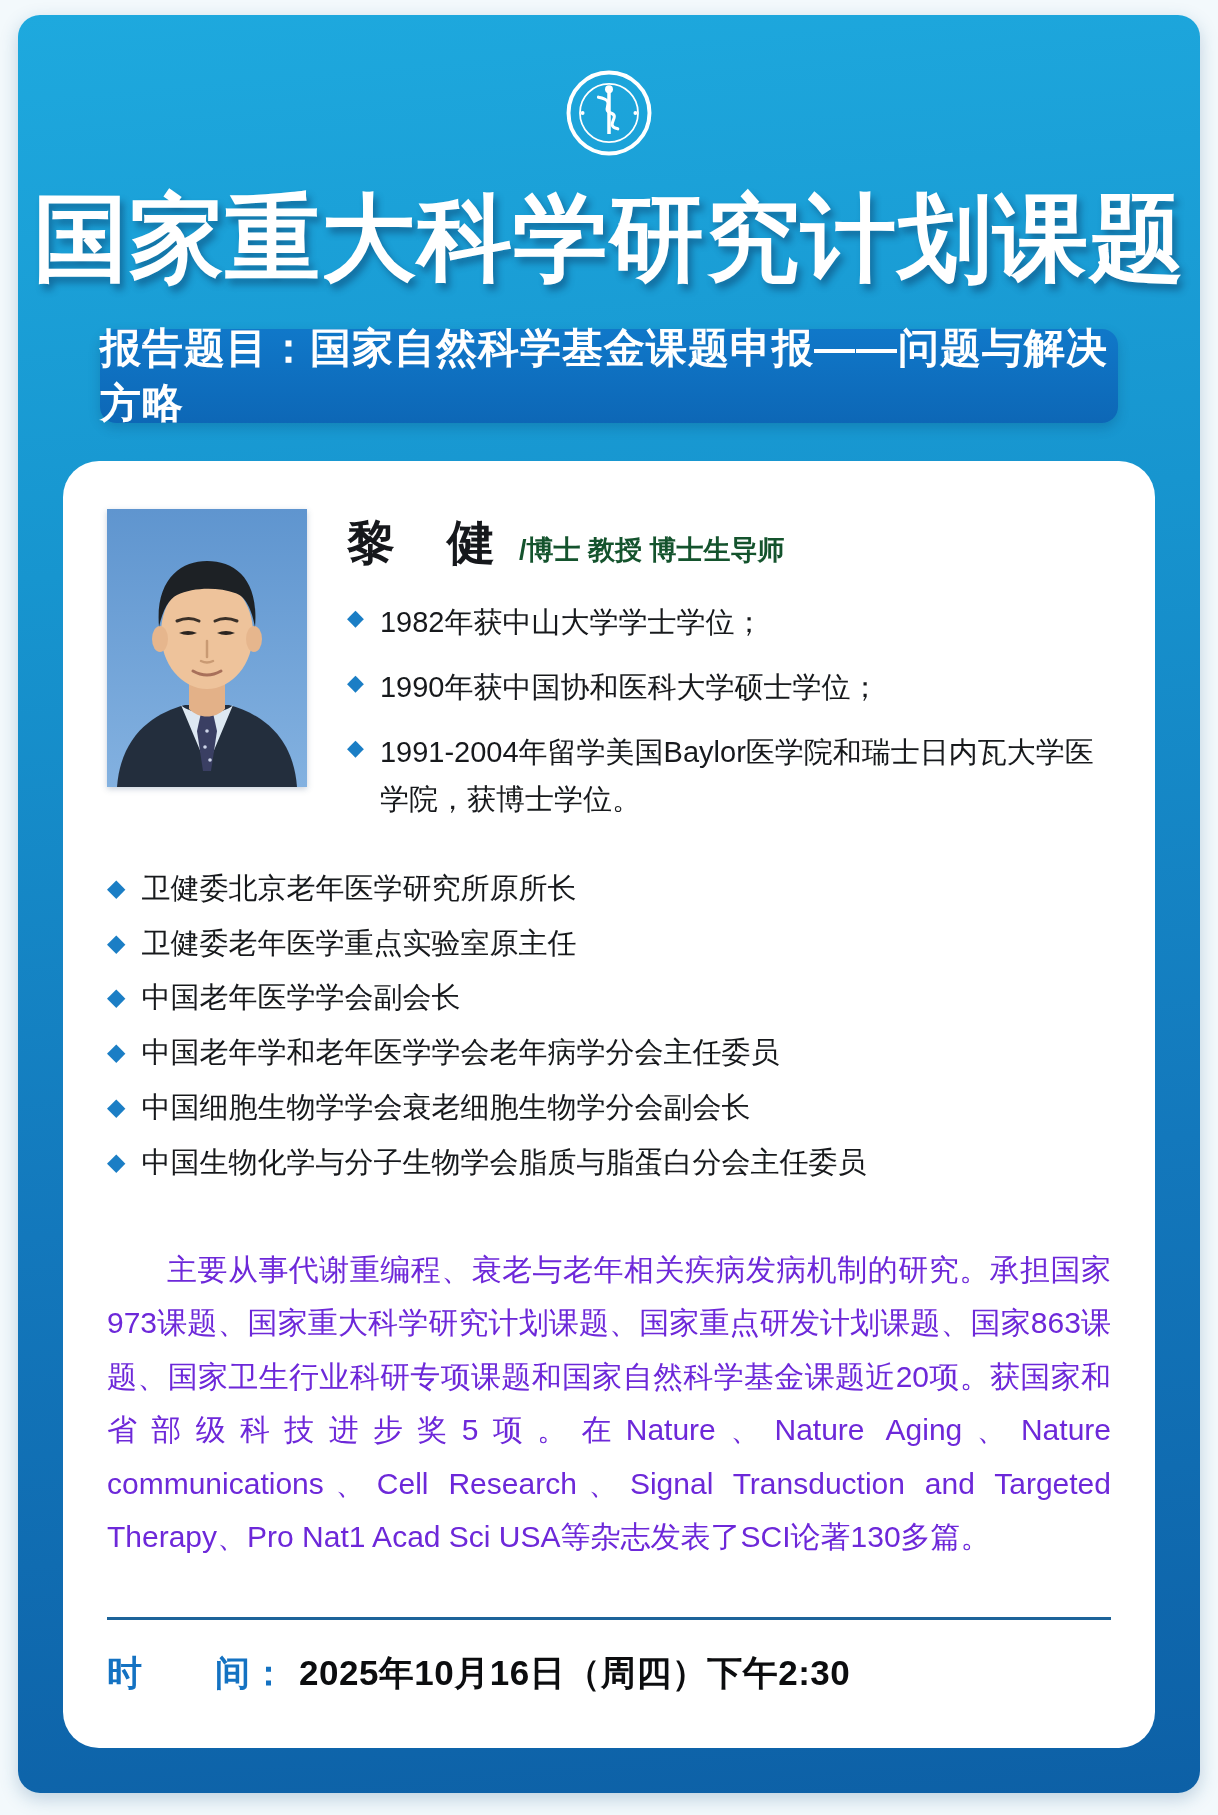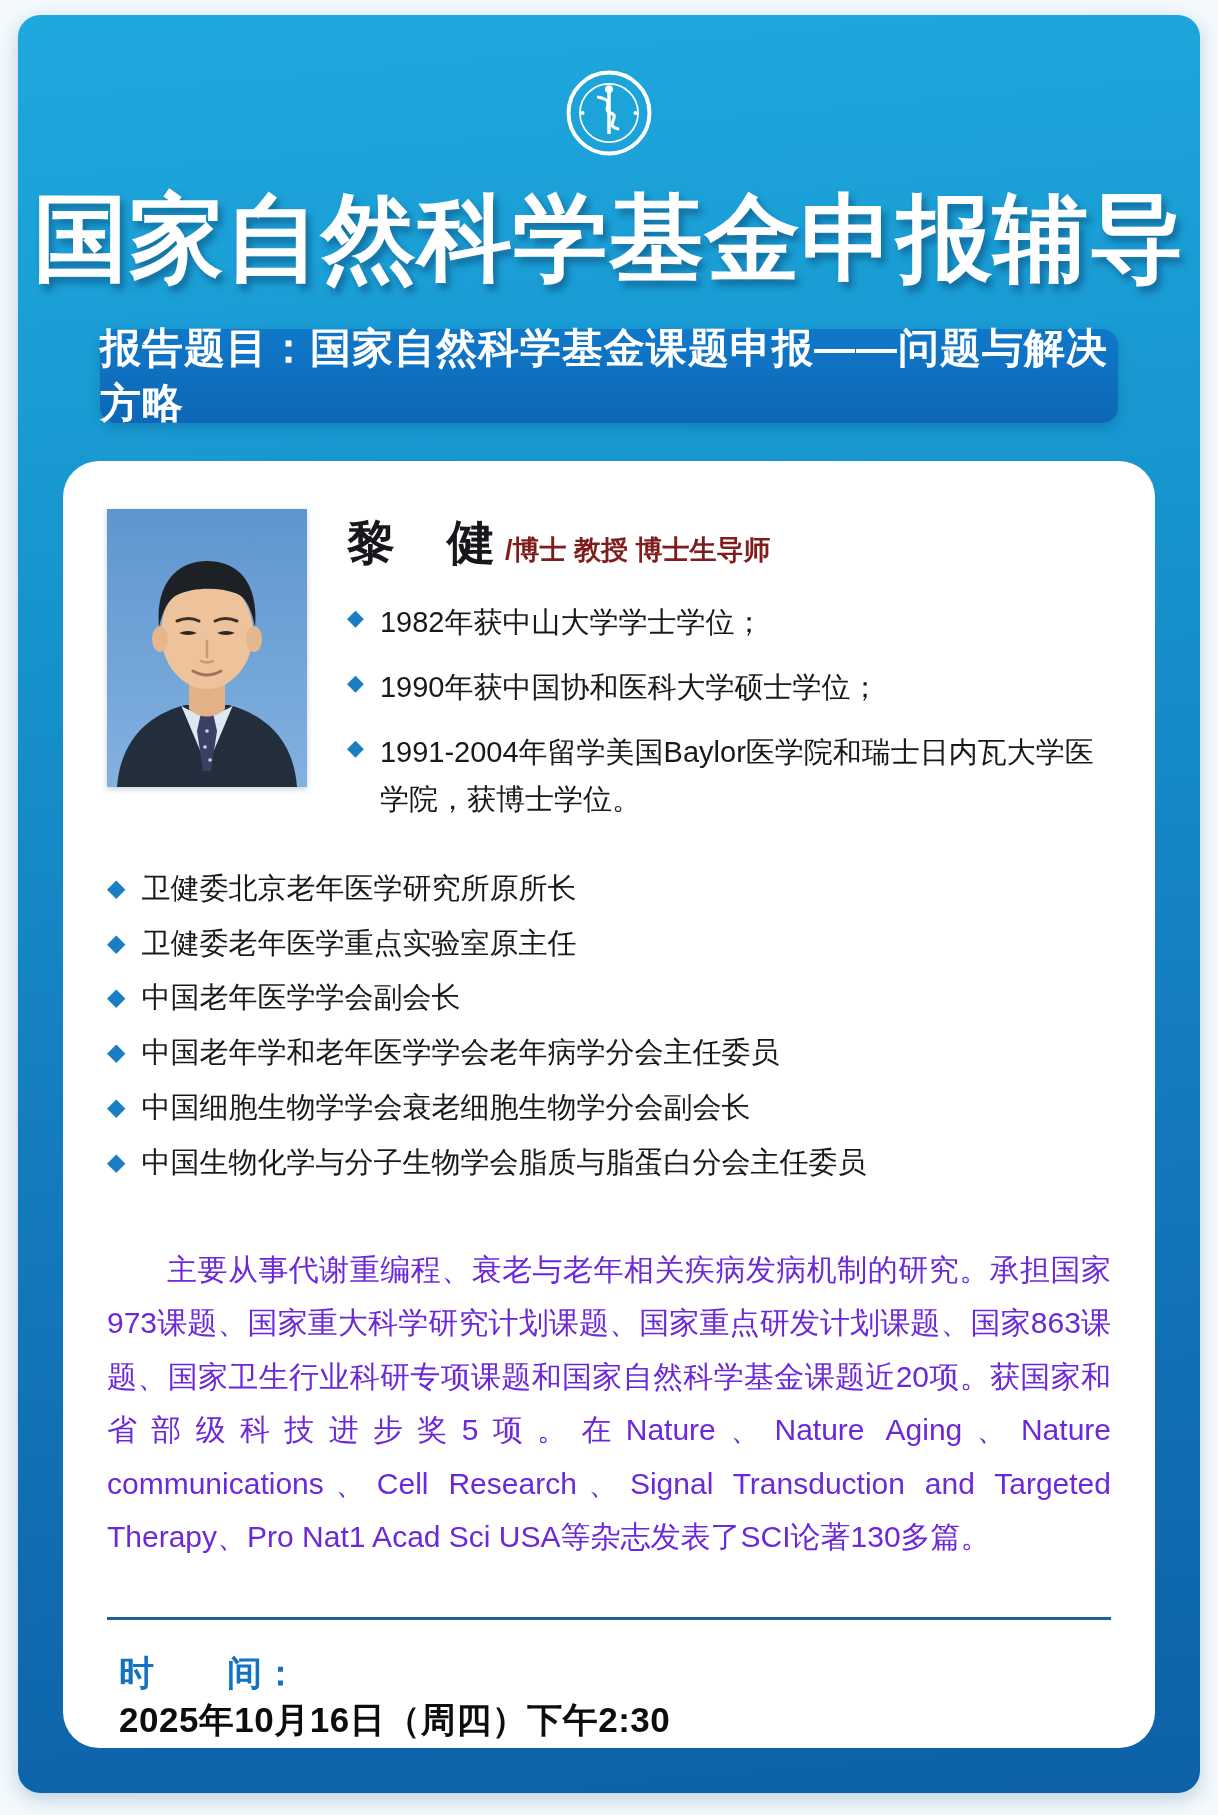--- a/index.html
+++ b/index.html
@@ -69,21 +69,21 @@
     width:200px; height:278px; flex:none;
     margin-right:40px;
     box-shadow:0 2px 6px rgba(40,70,110,.25);
   }
   .profile-right { flex:1; padding-top:2px; }
   .name-line { display:flex; align-items:baseline; margin-bottom:24px; }
   .speaker-name {
     font-size:48px; font-weight:bold; color:#16181c; letter-spacing:2px;
   }
   .speaker-titles {
-    font-size:27px; font-weight:bold; color:#7f1d1d; margin-left:8px;
+    font-size:27px; font-weight:bold; color:#14532d; margin-left:22px;
   }
   ul { list-style:none; }
   .edu-list li, .pos-list li {
     display:flex; align-items:flex-start;
     font-size:29px; color:#17191c;
   }
   .edu-list li { margin-bottom:18px; line-height:1.62; }
   .pos-list li { margin-bottom:23px; line-height:1.1; }
   .diamond {
     color:#1b7ec5; font-size:22px; flex:none;
@@ -106,21 +106,20 @@
     margin-top:54px;
     height:3px; width:100%;
     background:#1d6399;
     border:none;
   }
   
   .event-info { margin-top:30px; }
   .event-row {
     display:flex; align-items:baseline;
     margin-bottom:22px;
-    flex-direction:column;
   }
   .event-label {
     color:#1472c2; font-size:35px; font-weight:bold;
     flex:none; letter-spacing:1px;
   }
   .event-value {
     color:#0c0d0f; font-size:35px; font-weight:bold;
     margin-left:12px; letter-spacing:.5px;
   }
 </style>
@@ -134,21 +133,21 @@
       <circle cx="50" cy="50" r="46" fill="none" stroke="#ffffff" stroke-width="4.5"></circle>
       <circle cx="50" cy="50" r="33" fill="none" stroke="#ffffff" stroke-width="2"></circle>
       <line x1="50" y1="26" x2="50" y2="74" stroke="#ffffff" stroke-width="4"></line>
       <circle cx="50" cy="23" r="4.5" fill="#ffffff"></circle>
       <path d="M38,32 C60,36 40,46 52,50 C64,54 44,64 60,68" fill="none" stroke="#ffffff" stroke-width="3.5" stroke-linecap="round"></path>
       <circle cx="20" cy="50" r="2.2" fill="#ffffff"></circle>
       <circle cx="80" cy="50" r="2.2" fill="#ffffff"></circle>
     </svg>
   </div>
 
-  <div class="main-title">国家自然科学基金申报辅导</div>
+  <div class="main-title">国家重大科学研究计划课题</div>
 
   <div class="banner">
     <span class="banner-text">报告题目：国家自然科学基金课题申报——问题与解决方略</span>
   </div>
 
   <div class="card">
 
     <div class="profile-top">
 
       <svg class="photo" viewBox="0 0 200 278">

